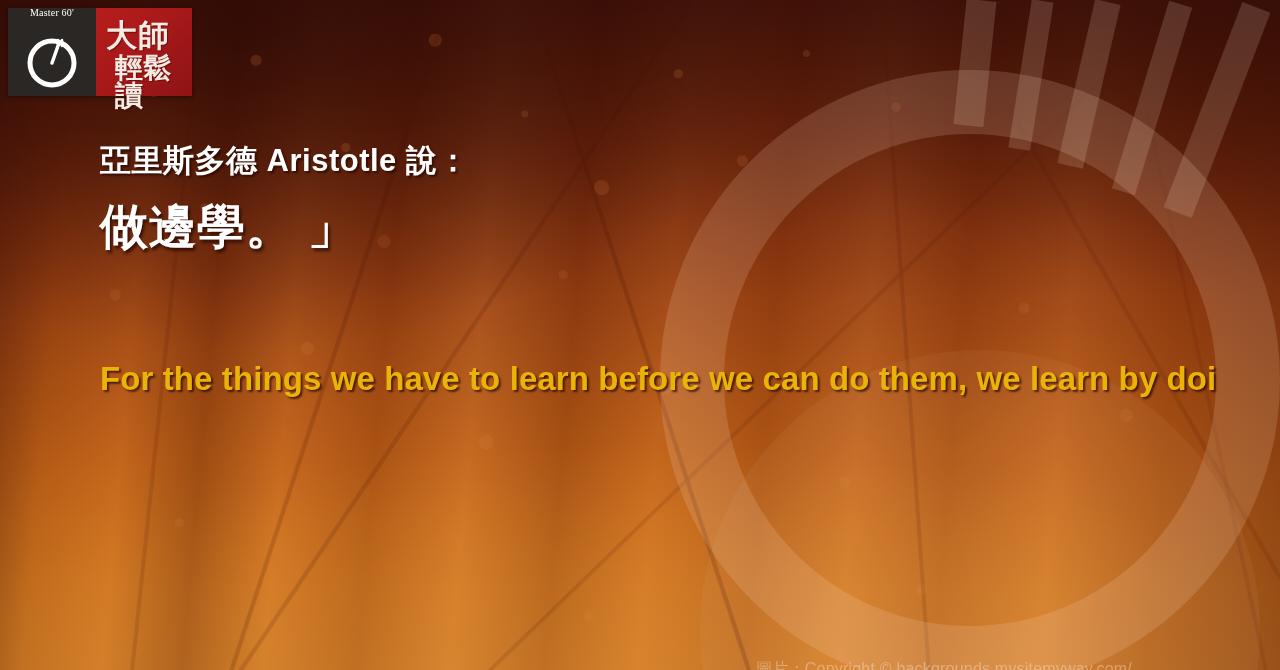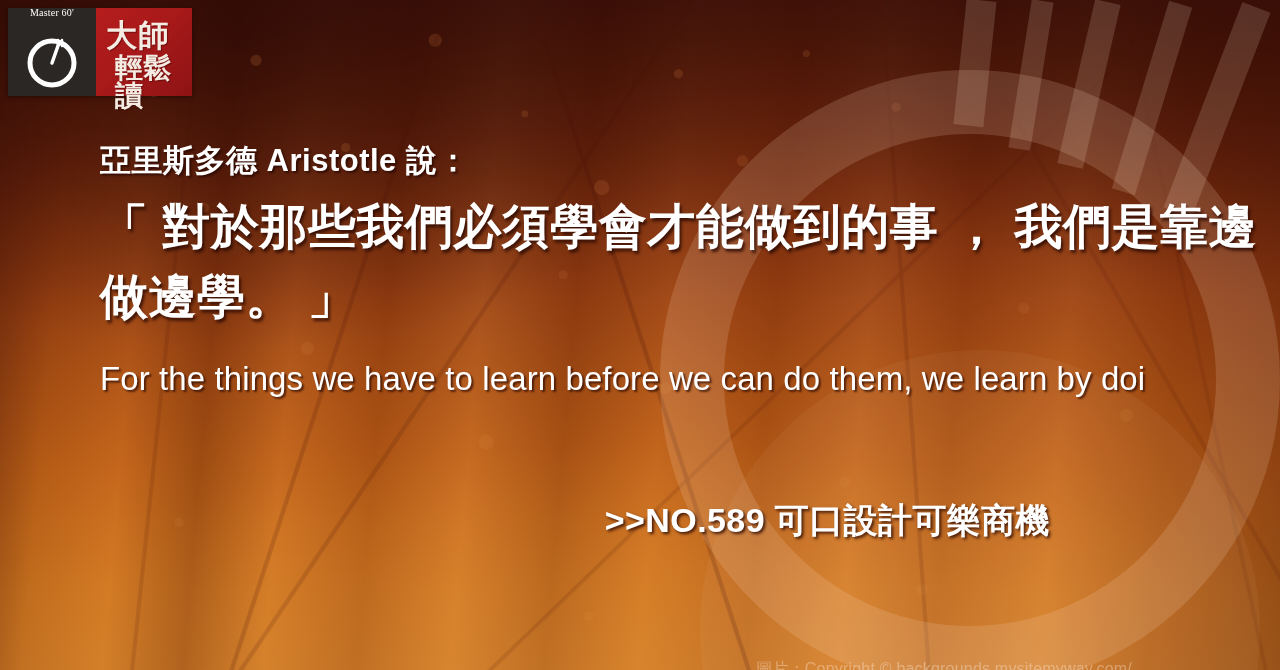--- a/index.html
+++ b/index.html
@@ -249,23 +249,23 @@
     font-weight: bold;
     line-height: 1.45;
     letter-spacing: 0.5px;
     text-shadow: 2px 3px 3px rgba(40,8,3,0.78);
   }
   .quote-en {
     position: absolute;
     left: 100px;
     top: 336px;
     width: 1125px;
-    color: #ffffff;
+    color: #eab308;
     font-size: 33px;
-    font-weight: normal;
+    font-weight: bold;
     line-height: 1.62;
     letter-spacing: 0.1px;
     text-shadow: 2px 2px 2px rgba(40,8,3,0.72);
     word-break: break-all;
   }
   .issue-ref {
     position: absolute;
     right: 90px;
     top: 482px;
     color: #ffffff;
@@ -324,26 +324,24 @@
       <div class="logo-cn-1">大師</div>
       <div class="logo-cn-2">輕鬆讀</div>
     </div>
   </div>
 
   <div class="content">
 
     <div class="attrib">亞里斯多德 Aristotle 說：</div>
 
     <div class="quote-cn">
-      <div>「 對於那些我們必須學會才能做到的事 ， 我們是靠邊</div>
       <div>做邊學。 」</div>
     </div>
 
     <div class="quote-en">
       <div>For the things we have to learn before we can do them, we learn by doi</div>
     </div>
 
-    <div class="issue-ref">&gt;&gt;NO.589 可口設計可樂商機</div>
 
     <div class="credit">圖片：Copyright © backgrounds.mysitemyway.com/</div>
   </div>
 
 </div>
 
 </body></html>

